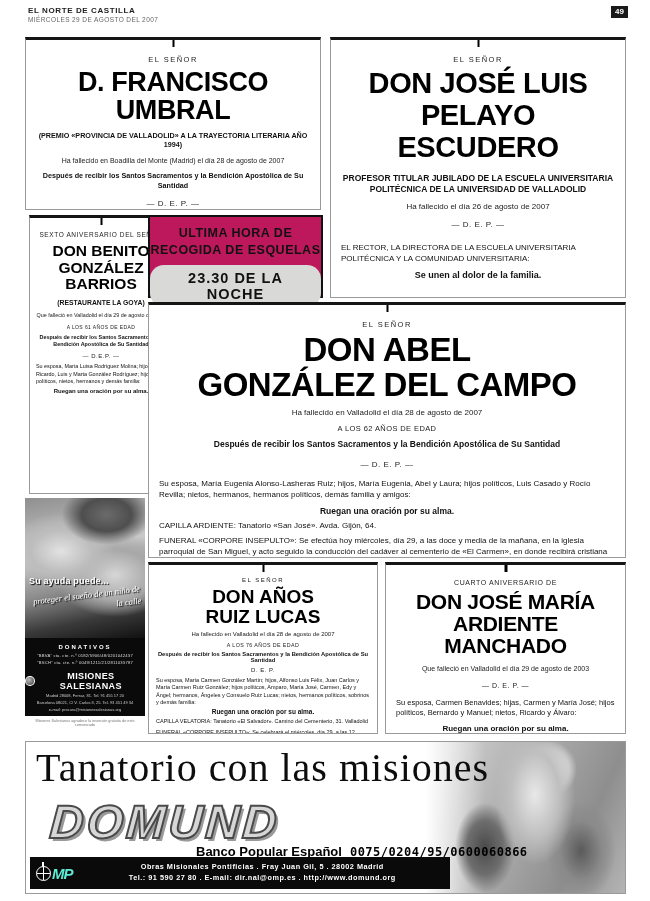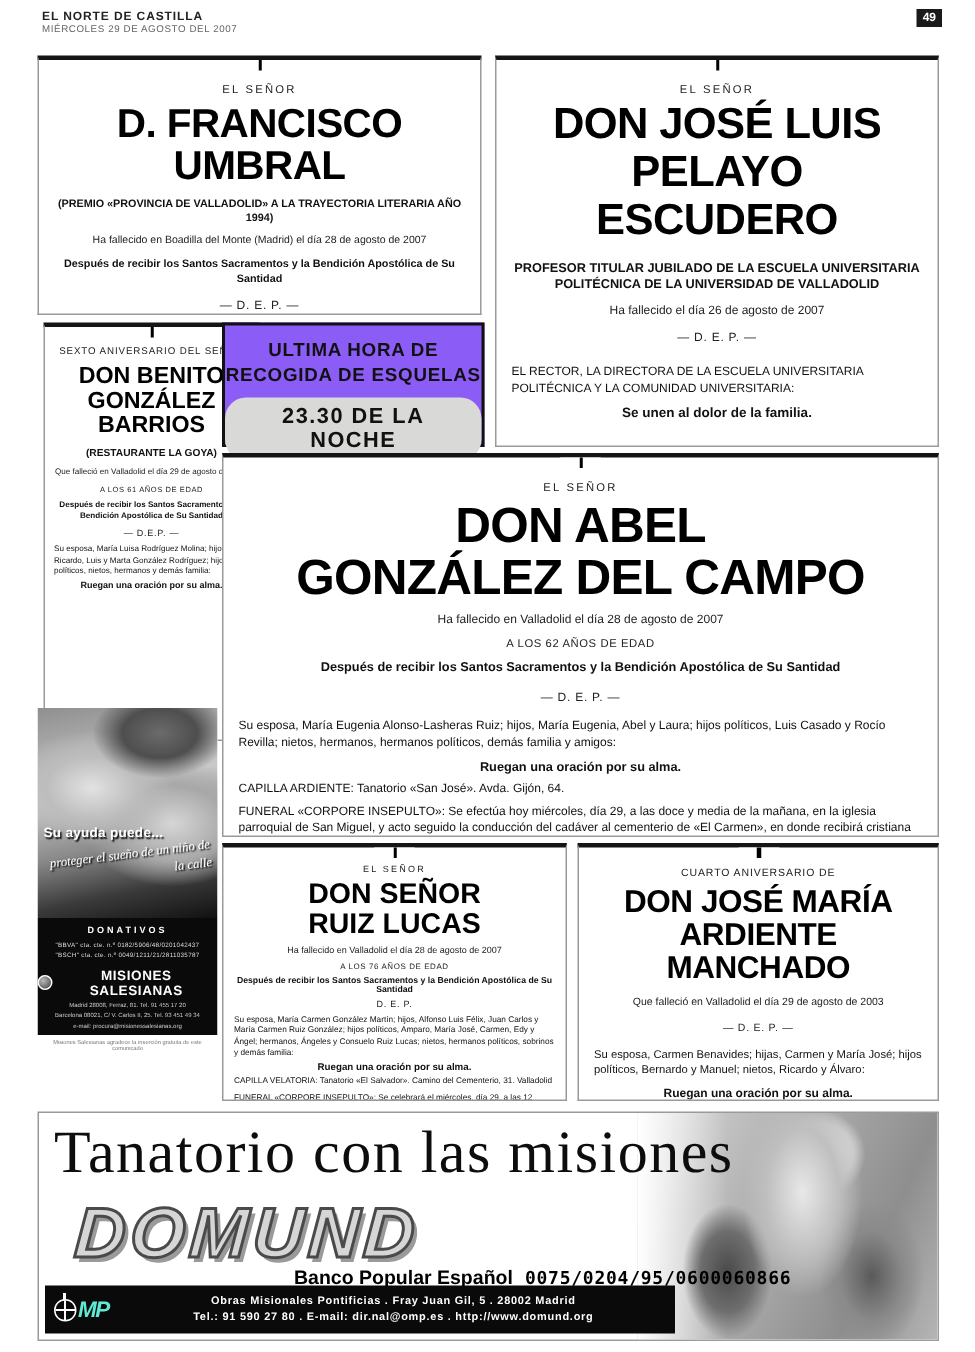--- a/index.html
+++ b/index.html
@@ -46,21 +46,21 @@
   #esq-benito{left:29px;top:215px;width:144px;height:279px;}
   #esq-benito .name{font-size:15.5px;letter-spacing:0;}
   #esq-benito .subline{font-size:6.8px;}
   #esq-benito .plainline{font-size:5.4px;padding:0 5px;margin-top:5px;}
   #esq-benito .smallcaps{font-size:5px;}
   #esq-benito .sacr{font-weight:bold;font-size:5.4px;padding:0 5px;margin-top:4px;line-height:1.3;}
   #esq-benito .dep{font-size:6px;margin-top:5px;}
   #esq-benito .mourners{font-size:5.4px;padding:0 6px;margin-top:4px;}
   #esq-benito .plea{font-size:6px;margin-top:3px;}
   #ultima-hora{position:absolute;left:148px;top:215px;width:175px;height:83px;
-    border:2px solid #111;background:#8b5cf6;text-align:center;box-sizing:border-box;}
+    border:2px solid #111;background:#be185d;text-align:center;box-sizing:border-box;}
   .uh-line{font-weight:bold;font-size:12.5px;letter-spacing:.5px;margin-top:9px;}
   .uh-line2{font-weight:bold;font-size:12.5px;letter-spacing:.5px;margin-top:3px;}
   .uh-pill{display:inline-block;margin-top:8px;background:#d9d9d7;border-radius:14px;
     font-weight:bold;font-size:14.5px;letter-spacing:1px;padding:5px 16px;color:#111;}
   #esq-abel{left:148px;top:302px;width:478px;height:256px;}
   #esq-abel .name{font-size:33px;letter-spacing:-.5px;}
   #esq-abel .plainline{font-size:8px;}
   #esq-abel .smallcaps{font-size:7.5px;}
   #esq-abel .sacr{font-weight:bold;font-size:8.5px;margin-top:6px;}
   #esq-abel .dep{margin-top:10px;}
@@ -76,21 +76,21 @@
   #esq-angel .plea{font-size:6.5px;margin-top:2px;}
   #esq-angel .venue{font-size:5.5px;padding:0 7px;margin-top:3px;}
   #esq-carranza{left:385px;top:562px;width:241px;height:172px;}
   #esq-carranza .anniv{font-size:7px;}
   #esq-carranza .name{font-size:21px;letter-spacing:-.3px;}
   #esq-carranza .plainline{font-size:7px;margin-top:7px;}
   #esq-carranza .dep{font-size:7px;margin-top:9px;}
   #esq-carranza .mourners{font-size:7.5px;margin-top:9px;}
   #esq-carranza .plea{font-size:8px;}
   
-  #ad-salesianas{position:absolute;left:25px;top:472px;width:120px;height:232px;
+  #ad-salesianas{position:absolute;left:25px;top:498px;width:120px;height:232px;
     background:#fff;overflow:hidden;}
   .sal-photo{position:relative;width:100%;height:140px;
     background:
       radial-gradient(ellipse 45px 30px at 68% 12%,#6b6b6b 0%,#4e4e4e 55%,rgba(80,80,80,0) 100%),
       radial-gradient(ellipse 55px 38px at 30% 38%,#e2e2e2 0%,#bdbdbd 55%,rgba(190,190,190,0) 100%),
       radial-gradient(ellipse 60px 42px at 75% 55%,#d6d6d6 0%,#a8a8a8 60%,rgba(160,160,160,0) 100%),
       linear-gradient(168deg,#8f8f8f 0%,#c9c9c9 38%,#8a8a8a 62%,#3a3a3a 82%,#111 100%);}
   .sal-headline{position:absolute;left:4px;top:78px;color:#fff;font-weight:bold;font-size:9px;
     text-shadow:1px 1px 1px #000;letter-spacing:.2px;}
   .sal-script{position:absolute;left:6px;top:92px;width:110px;color:#fff;
@@ -206,21 +206,21 @@
   <div class="plea">Ruegan una oración por su alma.</div>
   <div class="venue">CAPILLA ARDIENTE: Tanatorio «San José». Avda. Gijón, 64.</div>
   <div class="venue">FUNERAL «CORPORE INSEPULTO»: Se efectúa hoy miércoles, día 29, a las doce y media de la mañana, en la iglesia parroquial de San Miguel, y acto seguido la conducción del cadáver al cementerio de «El Carmen», en donde recibirá cristiana sepultura.</div>
 
 </div>
 
 <div class="esquela" id="esq-angel">
   <span class="cross-wrap"><span class="cross"><span class="v"></span></span></span>
   <div class="senor">EL SEÑOR</div>
   <div class="name">
-    <div>DON SEÑOR</div>
+    <div>DON AÑOS</div>
     <div>RUIZ LUCAS</div>
   </div>
   <div class="plainline">Ha fallecido en Valladolid el día 28 de agosto de 2007</div>
   <div class="smallcaps">A LOS 76 AÑOS DE EDAD</div>
   <div class="sacr">Después de recibir los Santos Sacramentos y la Bendición Apostólica de Su Santidad</div>
   <div class="dep">D. E. P.</div>
   <div class="mourners">Su esposa, María Carmen González Martín; hijos, Alfonso Luis Félix, Juan Carlos y María Carmen Ruiz González; hijos políticos, Amparo, María José, Carmen, Edy y Ángel; hermanos, Ángeles y Consuelo Ruiz Lucas; nietos, hermanos políticos, sobrinos y demás familia:</div>
   <div class="plea">Ruegan una oración por su alma.</div>
   <div class="venue">CAPILLA VELATORIA: Tanatorio «El Salvador». Camino del Cementerio, 31. Valladolid</div>
   <div class="venue">FUNERAL «CORPORE INSEPULTO»: Se celebrará el miércoles, día 29, a las 12 horas, en la iglesia parroquial de Salvador. Acto seguido la conducción al cementerio parque «El Salvador», donde recibirá cristiana sepultura.</div>

